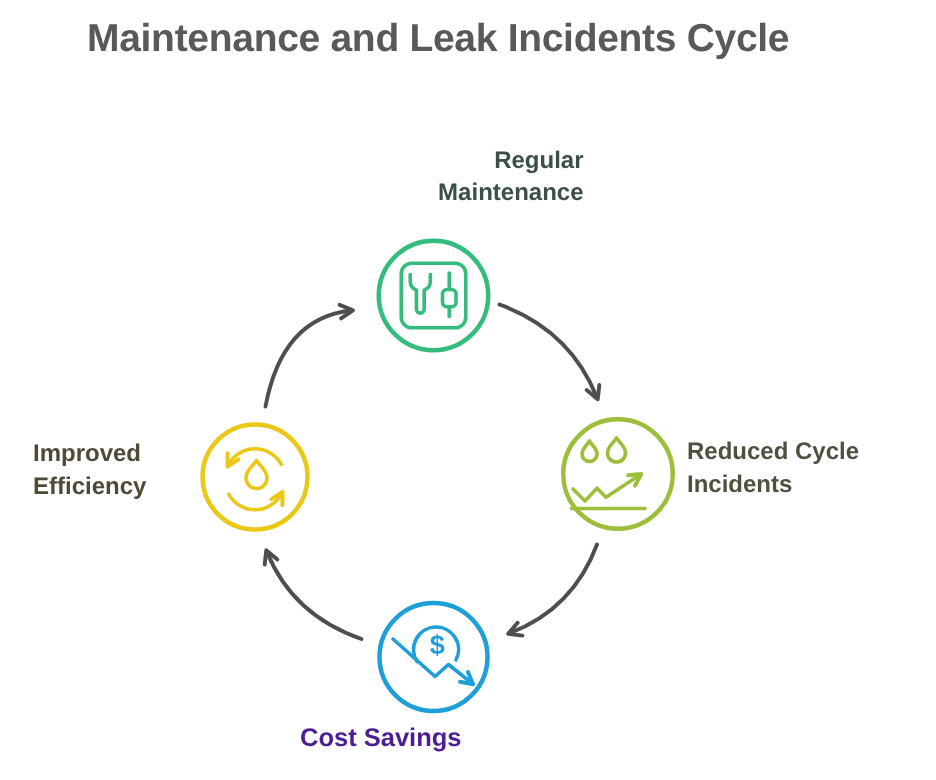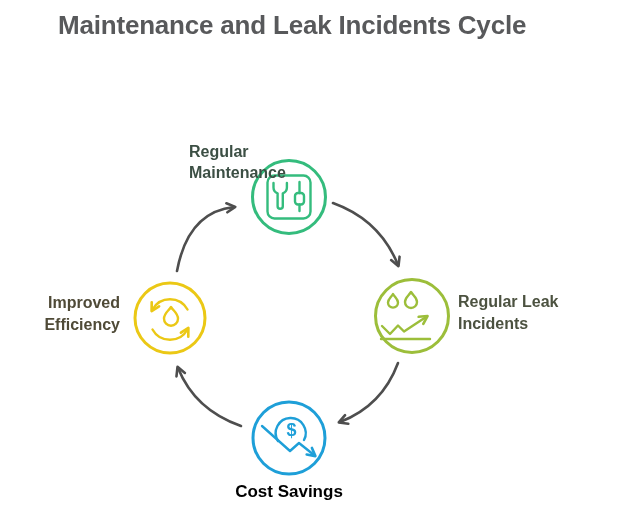--- a/index.html
+++ b/index.html
@@ -5,24 +5,24 @@
   html,body{margin:0;padding:0;background:#ffffff;}
   .canvas{
     position:relative;width:624px;height:520px;background:#ffffff;
     font-family:"Liberation Sans",sans-serif;overflow:hidden;
   }
   .title{
     position:absolute;left:58px;top:10px;
     font-size:26px;font-weight:bold;color:#58595B;letter-spacing:-0.2px;
   }
   .lbl{position:absolute;font-weight:bold;white-space:pre-line;}
-  .lbl-regular{left:189px;top:97px;width:200px;text-align:left;color:#3C4F44;font-size:16px;line-height:21px;margin-top:44px;}
+  .lbl-regular{left:189px;top:97px;width:200px;text-align:right;color:#3C4F44;font-size:16px;line-height:21px;}
   .lbl-reduced{left:458px;top:291px;width:150px;text-align:left;color:#4C5240;font-size:16px;line-height:22px;}
-  .lbl-improved{left:22px;top:292px;width:98px;text-align:right;color:#4F4A37;font-size:16px;line-height:22px;}
-  .lbl-cost{left:189px;top:482px;width:200px;text-align:center;color:#000000;font-size:17px;}
+  .lbl-improved{left:22px;top:292px;width:98px;text-align:left;color:#4F4A37;font-size:16px;line-height:22px;}
+  .lbl-cost{left:200px;top:482px;width:200px;color:#4c1d95;font-size:17px;}
   svg{position:absolute;left:0;top:0;}
 </style>
 </head>
 <body>
 
 <div class="canvas">
 
   <div class="title">Maintenance and Leak Incidents Cycle</div>
 
   <svg width="624" height="520" viewBox="0 0 624 520">
@@ -83,19 +83,19 @@
       <g fill="none" stroke-width="2.4" stroke-linecap="round" stroke-linejoin="round" stroke="#EBC815">
         <path d="M171,307 C173.5,311 178,313.2 178,318.7 A7,7 0 1 1 164,318.7 C164,313.2 168.5,311 171,307 Z"></path>
         <path d="M187.5,309.5 A20,20 0 0 0 152.5,309.5" marker-end="url(#m-yel)"></path>
         <path d="M152.5,329.5 A20,20 0 0 0 187.5,329.5" marker-end="url(#m-yel)"></path>
       </g>
     </g>
   </svg>
 
   <div class="lbl lbl-regular">Regular
 Maintenance</div>
-  <div class="lbl lbl-reduced">Regular Leak
+  <div class="lbl lbl-reduced">Reduced Cycle
 Incidents</div>
   <div class="lbl lbl-cost">Cost Savings</div>
   <div class="lbl lbl-improved">Improved
 Efficiency</div>
 
 </div>
 
 </body></html>

